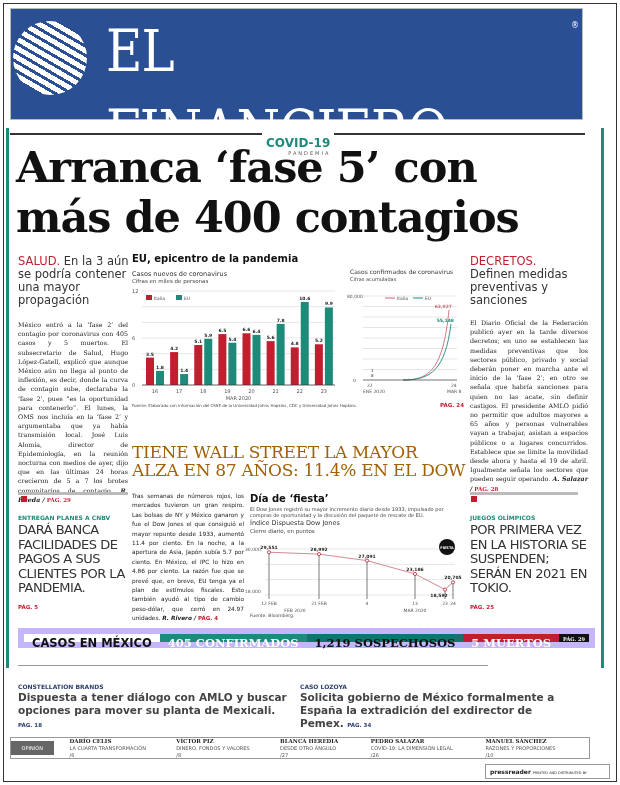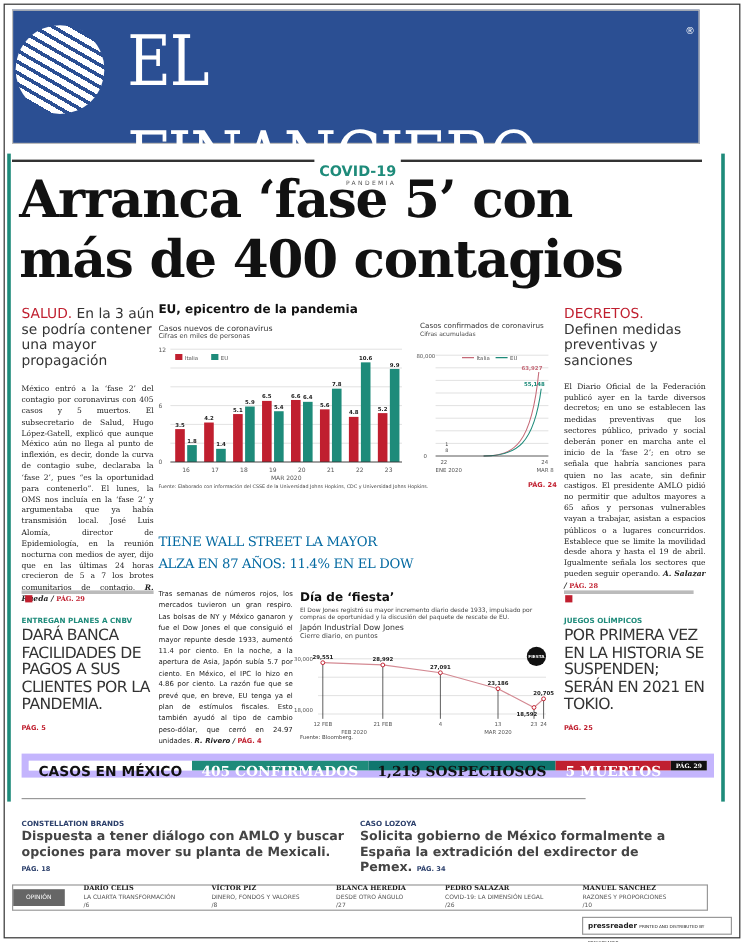--- a/index.html
+++ b/index.html
@@ -20,21 +20,21 @@
   .headline{position:absolute;left:16px;top:142px;font-family:"DejaVu Serif",serif;font-weight:bold;font-size:43px;line-height:50px;color:#111;letter-spacing:-1px}
   .section{position:absolute;font-size:11.5px;line-height:13px;color:#333}
   .section .kick{color:#c01f2f;font-weight:normal}
   .body{position:absolute;font-family:"DejaVu Serif",serif;font-size:6.3px;line-height:9.2px;color:#222;text-align:justify}
   .byline{font-style:italic;font-weight:bold}
   .pg{color:#c01f2f;font-weight:bold;font-size:5.5px}
   .chart-title{position:absolute;font-weight:bold;font-size:10px;color:#111}
   .chart-sub{position:absolute;font-size:6.5px;font-weight:normal;color:#333}
   .chart-sub2{position:absolute;font-size:5.5px;color:#444}
   svg text{font-family:"DejaVu Sans",sans-serif}
-  .wall{position:absolute;left:132px;top:443px;font-family:"DejaVu Serif",serif;font-size:11px;line-height:18px;color:#0369a1;letter-spacing:-0.3px}
+  .wall{position:absolute;left:132px;top:443px;font-family:"DejaVu Serif",serif;font-size:17px;line-height:18px;color:#a16207;letter-spacing:-0.3px}
   .side-head{position:absolute;font-size:13px;line-height:14.5px;color:#333;text-transform:uppercase;letter-spacing:-0.5px}
   .side-kick{position:absolute;font-size:6px;font-weight:bold;color:#1e8b7a}
   .redtag{position:absolute;width:6px;height:6px;background:#c01f2f}
   .grayline{position:absolute;height:3px;background:#bbb}
   .cases{position:absolute;left:18px;top:628px;height:20px;display:flex;border:6px solid #c4b5fd;font-family:"DejaVu Serif",serif;font-weight:bold;font-size:11.5px;line-height:18px}
   .cases div{padding:0 8px}
   .c-label{font-family:"DejaVu Sans",sans-serif;background:#fff;color:#111}
   .c-conf{background:#1e8b7a;color:#fff}
   .c-sos{background:#0f766e;color:#111}
   .c-mue{background:#c01f2f;color:#fff}
@@ -169,21 +169,21 @@
   </svg>
 
 <div class="wall">
   <div>TIENE WALL STREET LA MAYOR</div>
   <div>ALZA EN 87 AÑOS: 11.4% EN EL DOW</div>
 </div>
 <div class="body" style="left:132px;top:492px;width:112px;font-family:'DejaVu Sans',sans-serif;font-size:5.8px;line-height:9.4px"><span>Tras semanas de números rojos, los mercados tuvieron un gran respiro. Las bolsas de NY y México ganaron y fue el Dow Jones el que consiguió el mayor repunte desde 1933, aumentó 11.4 por ciento. En la noche, a la apertura de Asia, Japón subía 5.7 por ciento. En México, el IPC lo hizo en 4.86 por ciento. La razón fue que se prevé que, en breve, EU tenga ya el plan de estímulos fiscales. Esto también ayudó al tipo de cambio peso-dólar, que cerró en 24.97 unidades.</span> <span class="byline">R. Rivero /</span> <span class="pg">PÁG. 4</span></div>
 
 <div class="chart-title" style="left:250px;top:493px">Día de ‘fiesta’</div>
 <div class="chart-sub2" style="left:250px;top:506px;width:215px;font-size:5px;line-height:6px">El Dow Jones registró su mayor incremento diario desde 1933, impulsado por compras de oportunidad y la discusión del paquete de rescate de EU.</div>
-<div class="chart-sub" style="left:250px;top:519px">Japón Industrial Dow Jones</div>
+<div class="chart-sub" style="left:250px;top:519px">Índice Dispuesta Dow Jones</div>
 <div class="chart-sub2" style="left:250px;top:528px">Cierre diario, en puntos</div>
 <svg id="dow-chart" style="position:absolute;left:245px;top:535px" width="222" height="78">
     <line x1="20" x2="210" y1="14" y2="14" stroke="#ccc" stroke-width="0.5"></line>
     <line x1="20" x2="210" y1="29.333333333333336" y2="29.333333333333336" stroke="#ccc" stroke-width="0.5"></line>
     <line x1="20" x2="210" y1="44.66666666666667" y2="44.66666666666667" stroke="#ccc" stroke-width="0.5"></line>
     <line x1="20" x2="210" y1="60" y2="60" stroke="#ccc" stroke-width="0.5"></line>
     <text x="0" y="16" font-size="4.5" fill="#555">30,000</text>
     <text x="0" y="58" font-size="4.5" fill="#555">18,000</text>
     <path d="M24 17.233629629629633 L74 19.138370370370374 L122 25.61585185185185 L170 38.92177777777778 L200 54.57540740740741 L208 47.37555555555556 " fill="none" stroke="#d48a93" stroke-width="1"></path>
     <line x1="24" x2="24" y1="17.233629629629633" y2="64" stroke="#222" stroke-width="0.6"></line>

